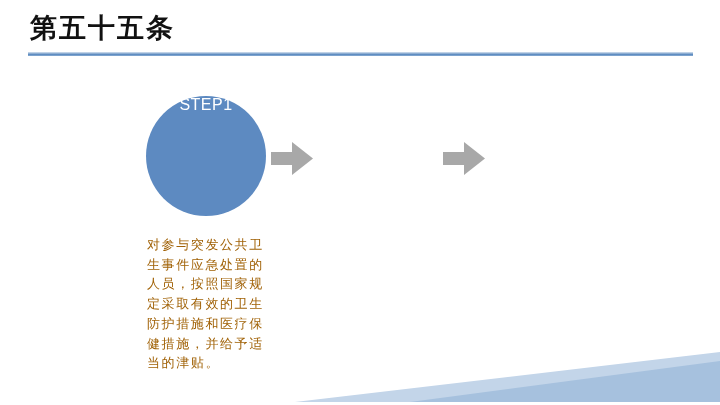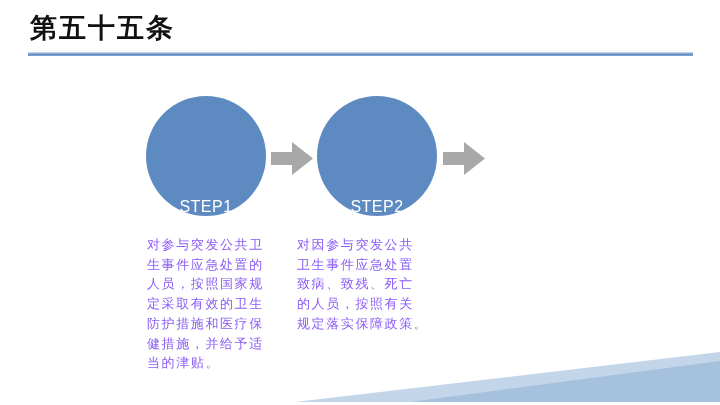--- a/index.html
+++ b/index.html
@@ -35,21 +35,21 @@
   }
 
   .step-circle {
     position: absolute;
     top: 96px;
     width: 120px;
     height: 120px;
     border-radius: 50%;
     background: #5d8ac1;
     display: flex;
-    align-items: flex-end;
+    align-items: flex-start;
     justify-content: center;
     color: #ffffff;
     font-size: 16px;
     letter-spacing: 0.5px;
   }
   .step-circle.c1 { left: 146px; }
   .step-circle.c2 { left: 317px; }
   .step-circle.c3 { left: 490px; }
 
   .arrow {
@@ -61,21 +61,21 @@
   .arrow.a1 { left: 271px; }
   .arrow.a2 { left: 443px; }
 
   .step-desc {
     position: absolute;
     top: 235px;
     width: 134px;
     font-size: 13px;
     line-height: 19.7px;
     letter-spacing: 1.6px;
-    color: #8b5cf6;
+    color: #a16207;
     white-space: pre-line;
   }
   .step-desc.d1 { left: 147px; }
   .step-desc.d2 { left: 297px; }
   .step-desc.d3 { left: 448px; }
 
   .bottom-decor {
     position: absolute;
     left: 0;
     bottom: 0;
@@ -94,42 +94,34 @@
   <div class="title-divider"></div>
 
   <div class="step-circle c1">
     <span>STEP1</span>
   </div>
 
   <svg class="arrow a1" viewBox="0 0 42 33">
     <polygon points="0,10 21,10 21,0 42,16.5 21,33 21,23 0,23" fill="#a8a8a8"></polygon>
   </svg>
 
-  <div class="step-circle c2">
-    <span>STEP2</span>
-  </div>
 
   <svg class="arrow a2" viewBox="0 0 42 33">
     <polygon points="0,10 21,10 21,0 42,16.5 21,33 21,23 0,23" fill="#a8a8a8"></polygon>
   </svg>
 
 
   <div class="step-desc d1">对参与突发公共卫
 生事件应急处置的
 人员，按照国家规
 定采取有效的卫生
 防护措施和医疗保
 健措施，并给予适
 当的津贴。</div>
 
-  <div class="step-desc d2">对因参与突发公共
-卫生事件应急处置
-致病、致残、死亡
-的人员，按照有关
-规定落实保障政策。</div>
 
 
   <svg class="bottom-decor" viewBox="0 0 720 60" preserveAspectRatio="none">
     <polygon points="295,60 720,10 720,60" fill="#c3d5e9"></polygon>
     <polygon points="410,60 720,19 720,60" fill="#a6c1de"></polygon>
   </svg>
 
 </div>
 
 </body></html>

